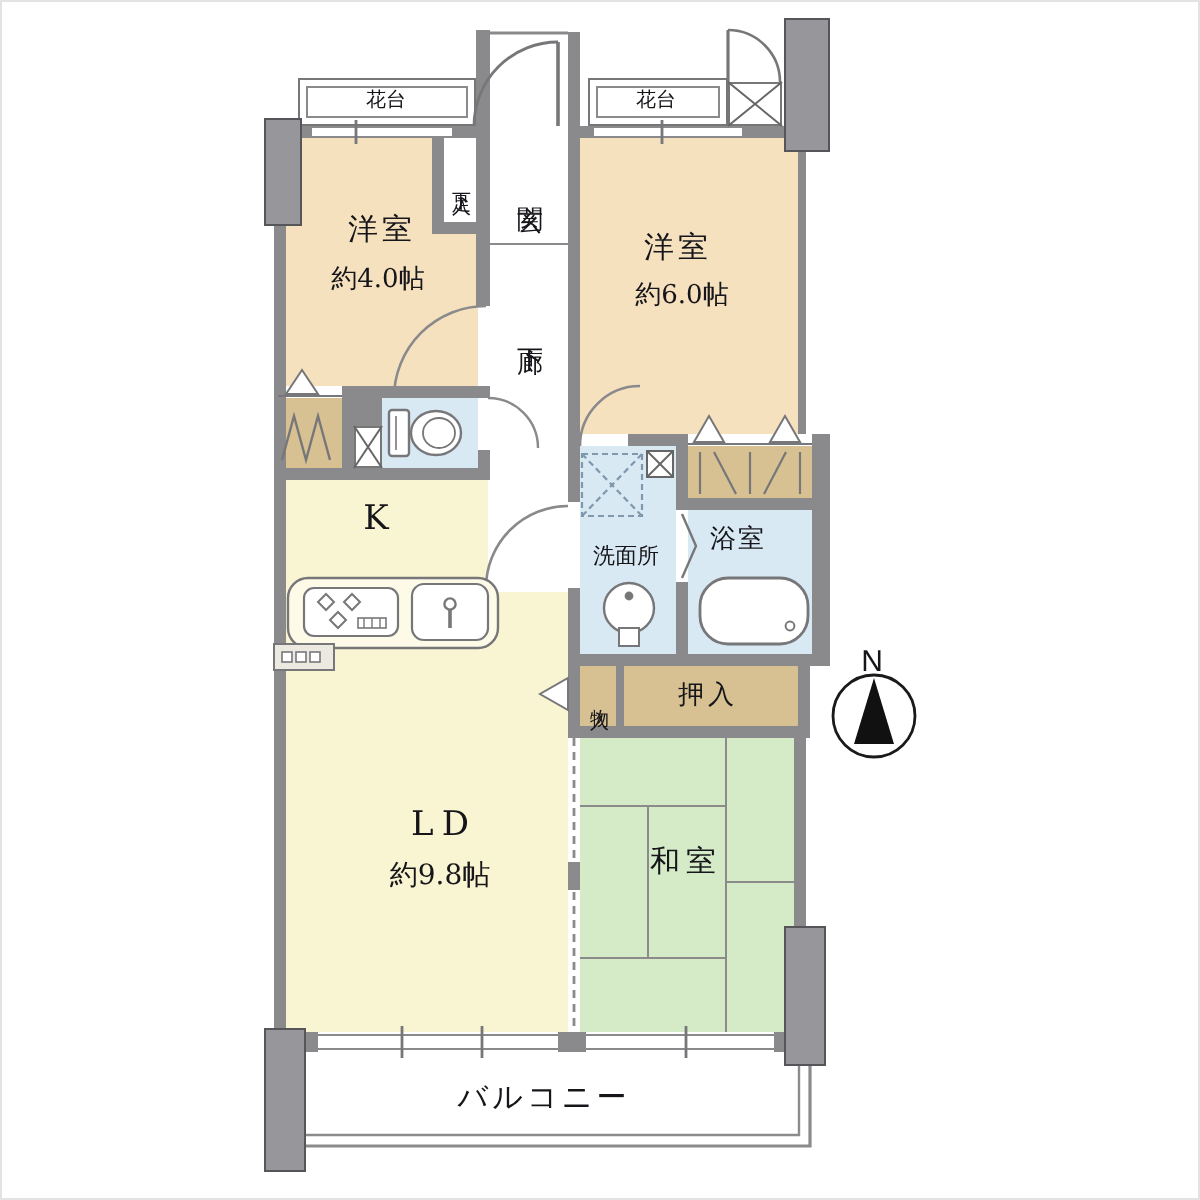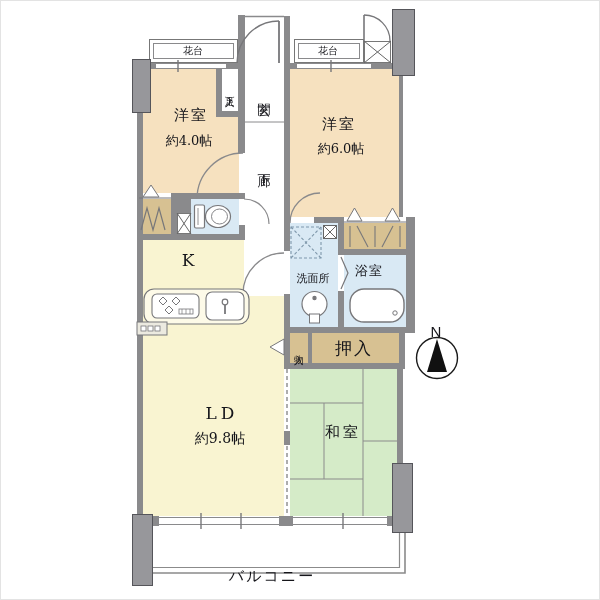--- a/index.html
+++ b/index.html
@@ -231,23 +231,23 @@
   <div class="lbl" style="left:190px;top:114px;font-size:15px;letter-spacing:2px;">洋室</div>
   <div class="lbl" style="left:188px;top:139px;font-size:13px;">約4.0帖</div>
   <div class="lbl" style="left:338px;top:123px;font-size:15px;letter-spacing:2px;">洋室</div>
   <div class="lbl" style="left:340px;top:147px;font-size:13px;">約6.0帖</div>
   <div class="lbl vert" style="left:263px;top:92px;font-size:13px;">玄関</div>
   <div class="lbl vert" style="left:229px;top:89px;font-size:9.5px;">下足入</div>
   <div class="lbl vert" style="left:263px;top:163px;font-size:13px;">廊下</div>
   <div class="lbl" style="left:187px;top:259px;font-size:17px;">K</div>
   <div class="lbl" style="left:312px;top:277px;font-size:11px;">洗面所</div>
   <div class="lbl" style="left:368px;top:269px;font-size:13px;letter-spacing:1px;">浴室</div>
-  <div class="lbl" style="left:353px;top:347px;font-size:17px;letter-spacing:2px;">押入</div>
+  <div class="lbl" style="left:353px;top:347px;font-size:13px;letter-spacing:2px;">押入</div>
   <div class="lbl vert" style="left:298px;top:347px;font-size:9.5px;">物入</div>
   <div class="lbl" style="left:342px;top:431px;font-size:15px;letter-spacing:3px;font-family:Liberation Serif, serif;">和室</div>
   <div class="lbl" style="left:221px;top:412px;font-size:17px;letter-spacing:4px;">LD</div>
   <div class="lbl" style="left:219px;top:437px;font-size:14px;">約9.8帖</div>
-  <div class="lbl" style="left:271px;top:548px;font-size:15px;letter-spacing:2px;margin-top:27px;">バルコニー</div>
+  <div class="lbl" style="left:271px;top:548px;font-size:15px;letter-spacing:2px;">バルコニー</div>
   <div class="lbl" style="left:192px;top:50px;font-size:10px;">花台</div>
   <div class="lbl" style="left:327px;top:50px;font-size:10px;">花台</div>
   <div class="lbl sans" style="left:435px;top:330px;font-size:15px;">N</div>
 
 </div>
 
 </body></html>

